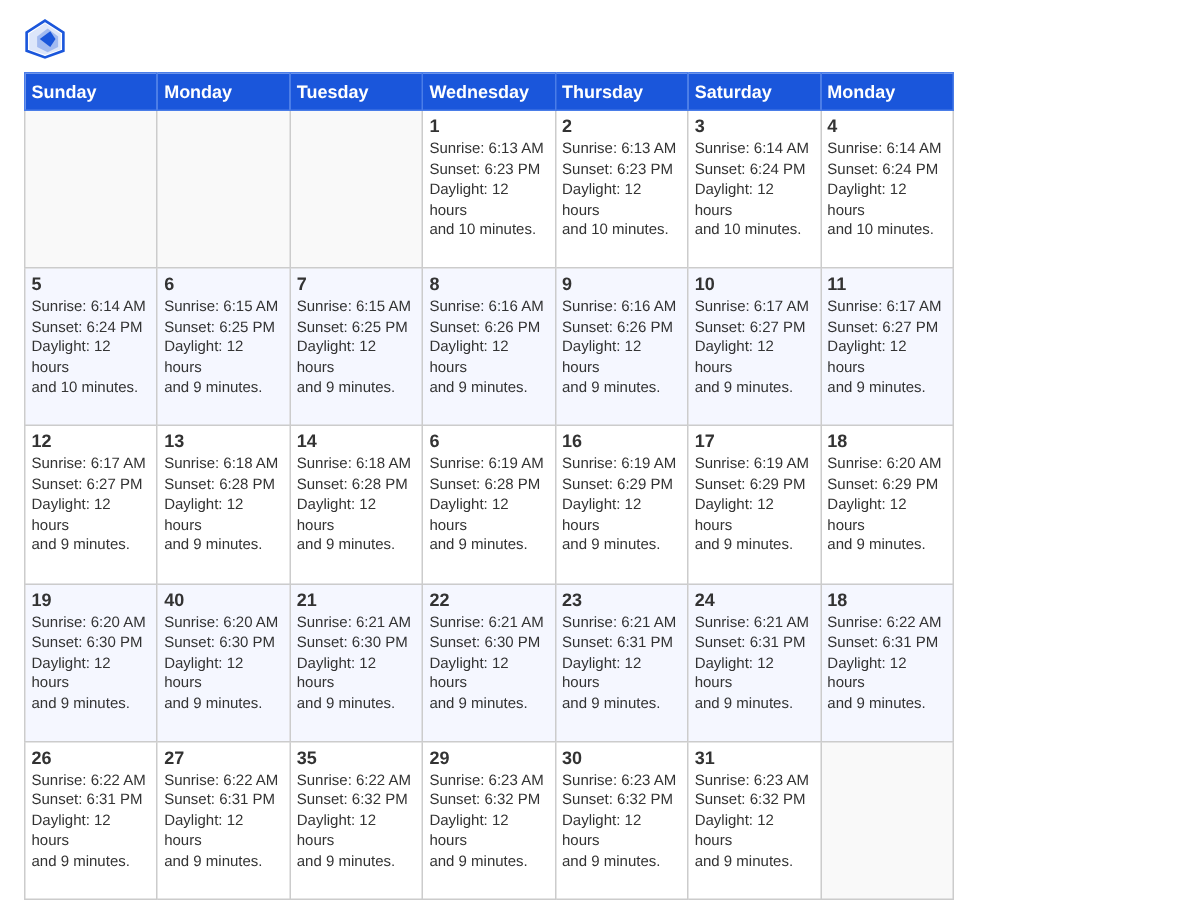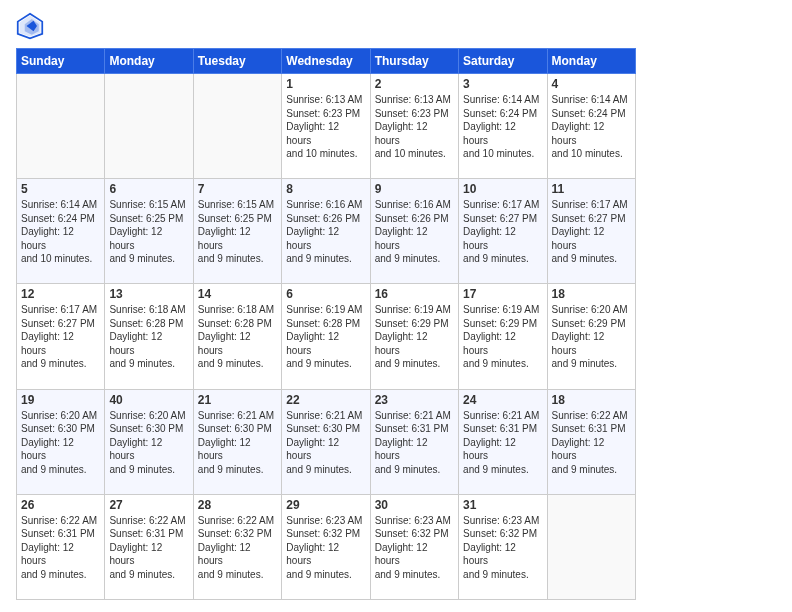--- a/index.html
+++ b/index.html
@@ -328,21 +328,21 @@
 and 9 minutes.</div>
           </td>
           <td>
             <span class="day-num">27</span>
             <div class="day-info" style="white-space: pre-line;">Sunrise: 6:22 AM
 Sunset: 6:31 PM
 Daylight: 12 hours
 and 9 minutes.</div>
           </td>
           <td>
-            <span class="day-num">28</span>
+            <span class="day-num">35</span>
             <div class="day-info" style="white-space: pre-line;">Sunrise: 6:22 AM
 Sunset: 6:32 PM
 Daylight: 12 hours
 and 9 minutes.</div>
           </td>
           <td>
             <span class="day-num">29</span>
             <div class="day-info" style="white-space: pre-line;">Sunrise: 6:23 AM
 Sunset: 6:32 PM
 Daylight: 12 hours

